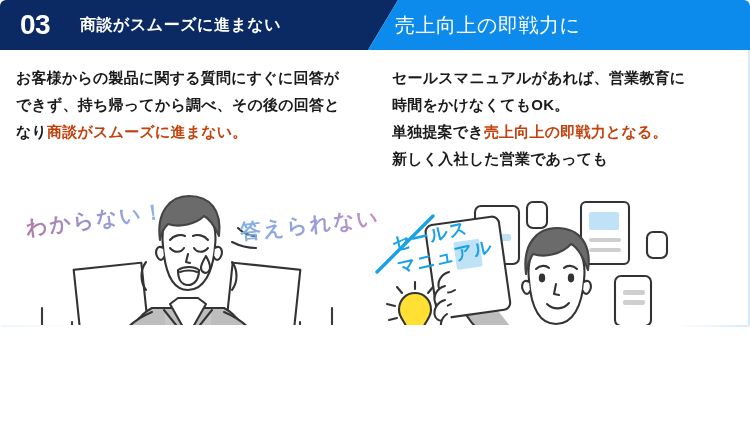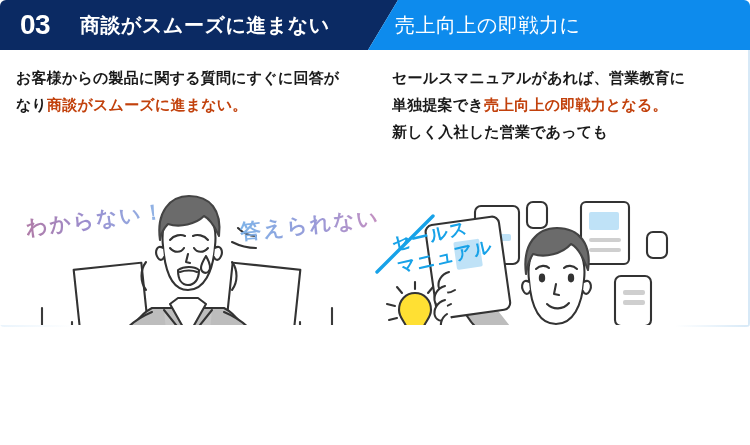--- a/index.html
+++ b/index.html
@@ -43,21 +43,21 @@
     border-top-right-radius:6px;
     clip-path:polygon(30px 0, 382px 0, 382px 50px, 0 50px);
   }
   .hdr-num{
     position:absolute;left:20px;top:8px;
     color:#ffffff;font-size:28px;font-weight:bold;
     letter-spacing:-0.5px;line-height:34px;
   }
   .hdr-left-title{
     position:absolute;left:80px;top:12px;
-    color:#ffffff;font-size:20px;font-weight:bold;
+    color:#ffffff;font-size:16px;font-weight:bold;
     letter-spacing:0.5px;line-height:26px;
   }
   .hdr-right-title{
     position:absolute;left:395px;top:12px;
     color:#ffffff;font-size:20px;font-weight:normal;
     letter-spacing:0.5px;line-height:26px;
   }
 
   
   .body-left{
@@ -113,25 +113,27 @@
   <div class="header">
     <div class="hdr-dark"></div>
     <div class="hdr-blue"></div>
     <div class="hdr-num">03</div>
     <div class="hdr-left-title">商談がスムーズに進まない</div>
     <div class="hdr-right-title">売上向上の即戦力に</div>
   </div>
 
   <div class="body-left">
     <p class="btext">お客様からの製品に関する質問にすぐに回答が</p>
+    <p class="btext">できず、持ち帰ってから調べ、その後の回答と</p>
     <p class="btext"><span>なり</span><span class="hl">商談がスムーズに進まない。</span></p>
   </div>
 
   <div class="body-right">
     <p class="btext">セールスマニュアルがあれば、営業教育に</p>
+    <p class="btext">時間をかけなくてもOK。</p>
     <p class="btext"><span>単独提案でき</span><span class="hl">売上向上の即戦力となる。</span></p>
     <p class="btext">新しく入社した営業であっても</p>
   </div>
 
   <div class="illus illus-left">
     <svg width="375" height="255" viewBox="0 0 375 255">
       <g fill="none" stroke="#333" stroke-width="2.1" stroke-linecap="round" stroke-linejoin="round">
 
         <line x1="42" y1="118" x2="42" y2="192" stroke="#3a3a3a"></line>
         <line x1="72" y1="132" x2="72" y2="198" stroke="#3a3a3a"></line>

